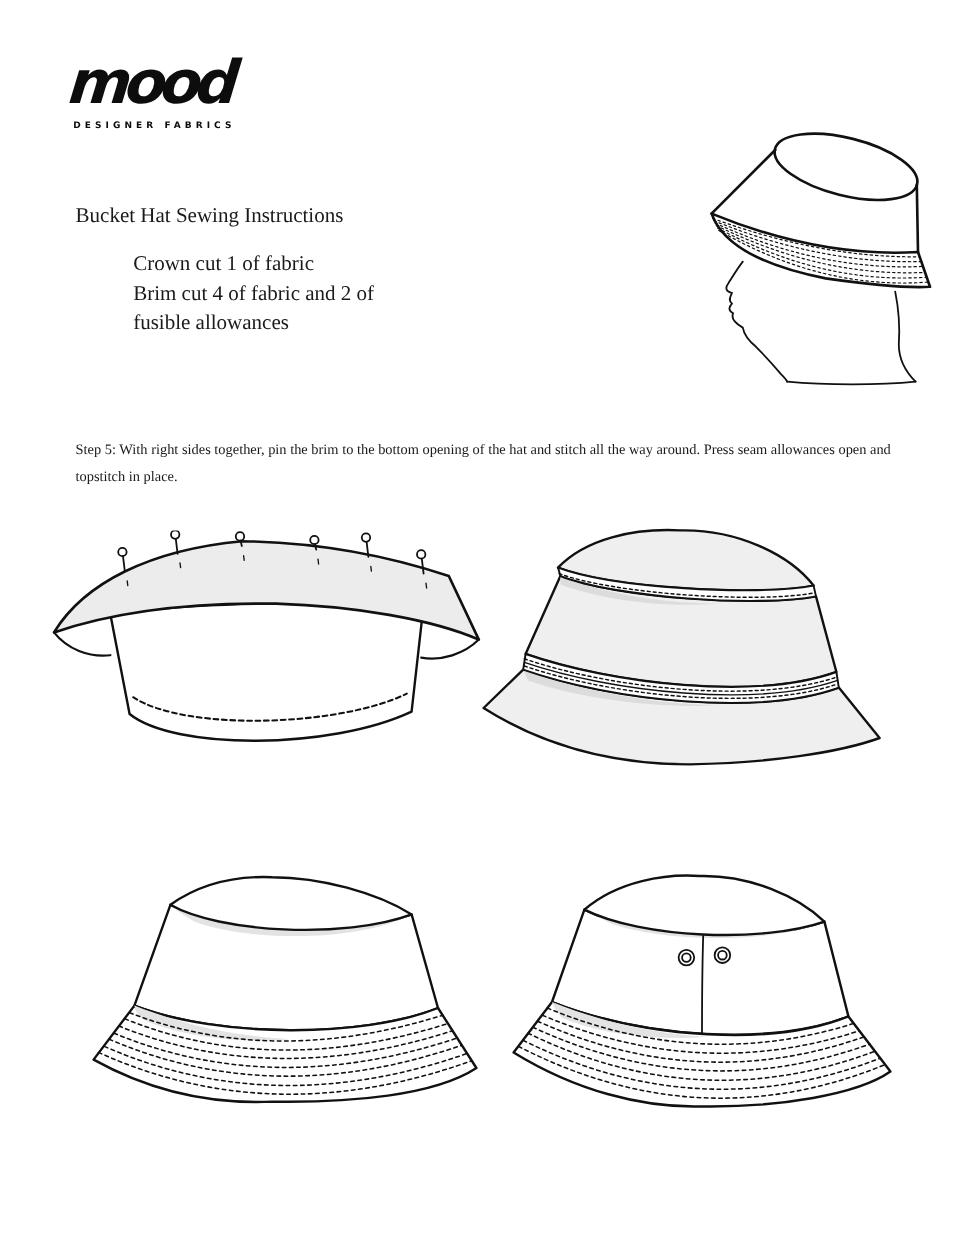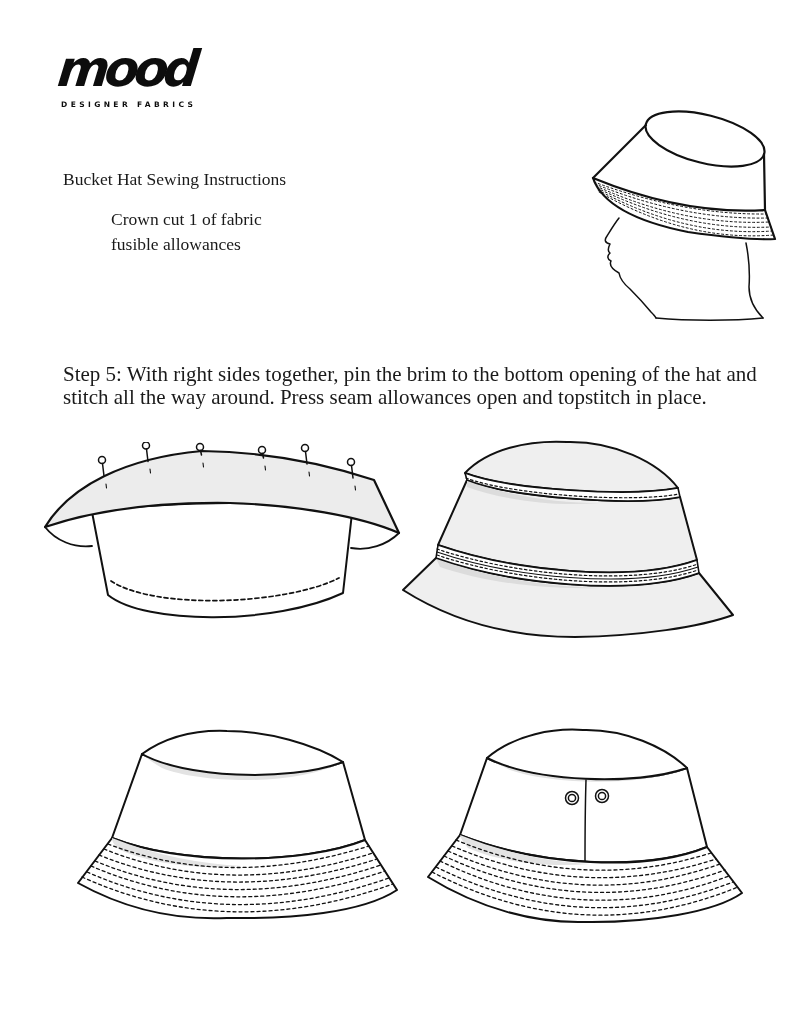--- a/index.html
+++ b/index.html
@@ -13,37 +13,38 @@
     font-family:"DejaVu Sans", sans-serif;font-weight:bold;font-style:italic;
     font-size:50px;letter-spacing:-5px;color:#0d0d0d;line-height:1;
     transform:skewX(-6deg);
   }
   .logo-tagline{
     font-family:"DejaVu Sans", sans-serif;font-weight:bold;font-size:7.5px;
     letter-spacing:3.4px;color:#0d0d0d;margin-top:6px;margin-left:3px;text-align:center;
   }
   .doc-title{font-size:17.5px;}
   .cut-line{font-size:17.5px;line-height:24.5px;white-space:nowrap;}
-  .step-par{font-size:21px;line-height:23px;margin:0;width:700px;}
+  .step-par{font-size:12px;line-height:23px;margin:0;width:700px;}
   svg{display:block;}
 </style>
 </head>
 <body>
 
 <div class="page">
 
   <div class="abs" style="left:58px;top:44px;">
     <div class="logo-word">mood</div>
     <div class="logo-tagline">DESIGNER FABRICS</div>
   </div>
 
   <div class="abs doc-title" style="left:63px;top:169px;">Bucket Hat Sewing Instructions</div>
 
   <div class="abs" style="left:63px;top:207px;margin-left:48px;">
     <div class="cut-line">Crown cut 1 of fabric</div>
+    <div class="cut-line">Brim cut 4 of fabric and 2 of</div>
     <div class="cut-line">fusible allowances</div>
   </div>
 
   <svg class="abs" style="left:583px;top:103px;" width="212" height="225" viewBox="0 0 212 225" role="img" aria-label="Line drawing of a finished bucket hat worn on a head in side profile, brim with rows of topstitching">
     <g stroke="#111" fill="none" stroke-linecap="round" stroke-linejoin="round">
 
       <path d="M 63,22 L 10,75 Q 100,112 182,107 L 181,51 Z" fill="#fff" stroke="none"></path>
 
       <ellipse cx="122" cy="36" rx="61" ry="24" transform="rotate(14 122 36)" fill="#fff" stroke-width="2.2"></ellipse>
 

